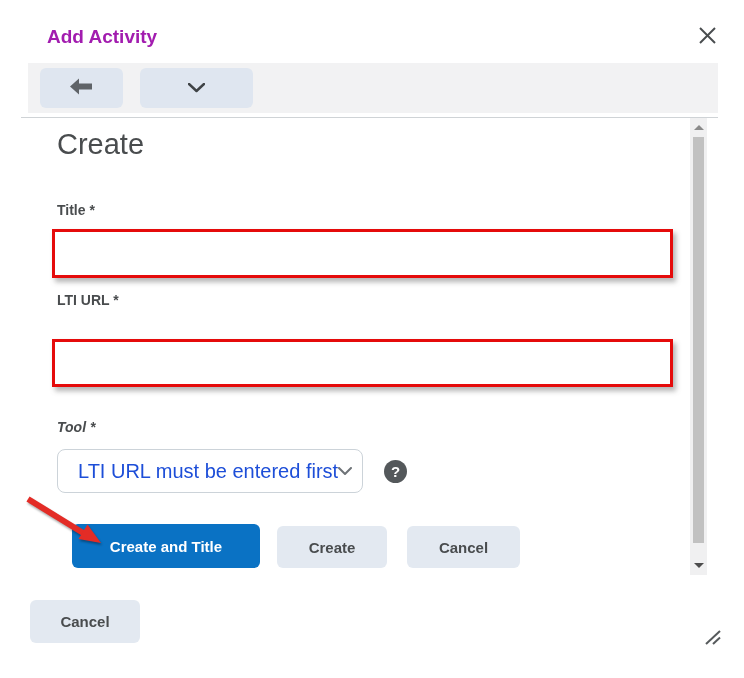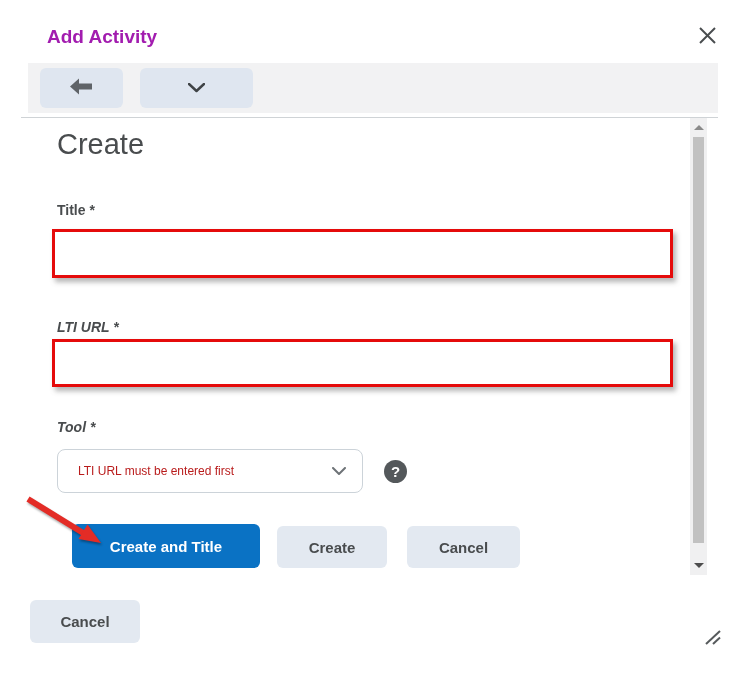--- a/index.html
+++ b/index.html
@@ -18,33 +18,33 @@
             border-radius:6px; display:flex; align-items:center; justify-content:center; cursor:pointer; }
   .tb-back { left:12px; width:83px; }
   .tb-expand { left:112px; width:113px; }
 
   .divider { left:21px; top:117px; width:697px; height:1px; background:#cfd3d6; }
 
   
   .heading { left:57px; top:128px; font-size:29px; font-weight:400; color:#494c4e; }
   .field-label { font-size:14px; font-weight:bold; color:#494c4e; }
   .lbl-1 { left:57px; top:202px; }
-  .lbl-2 { left:57px; top:319px;font-style:italic; }
+  .lbl-2 { left:57px; top:292px; }
   .lbl-3 { left:57px; top:419px;font-style:italic; }
 
   .red-input { background:#fff; border:3px solid #e50b0b;
                box-shadow:3px 4px 5px rgba(90,90,90,0.45);
                font-size:16px; color:#494c4e; padding:0 10px; }
   .inp-1 { left:52px; top:229px; width:621px; height:49px; }
   .inp-2 { left:52px; top:339px; width:621px; height:48px; }
 
   .tool-select { left:57px; top:449px; width:306px; height:44px; background:#fff;
                  border:1px solid #ccd3d9; border-radius:8px; display:flex; align-items:center;
                  padding:0 16px 0 20px; cursor:default; }
-  .tool-select .ph { font-size:12px; color:#b91c1c; flex:1; white-space:nowrap; }
+  .tool-select .ph { font-size:20px; color:#1d4ed8; flex:1; white-space:nowrap; }
   .help-btn { left:384px; top:460px; width:23px; height:23px; border-radius:50%;
               background:#54585b; color:#ffffff; font-size:15px; font-weight:bold;
               display:flex; align-items:center; justify-content:center; border:none; cursor:pointer; }
 
   .btn { position:absolute; border:none; border-radius:6px; font-size:15px; font-weight:bold;
          font-family:"Liberation Sans", sans-serif; cursor:pointer; }
   .btn-primary { left:72px; top:524px; width:188px; height:44px; background:#0a72c4; color:#ffffff; }
   .btn-light { background:#e3e9f1; color:#494c4e; }
   .btn-create { left:277px; top:526px; width:110px; height:42px; }
   .btn-cancel { left:407px; top:526px; width:113px; height:42px; }

